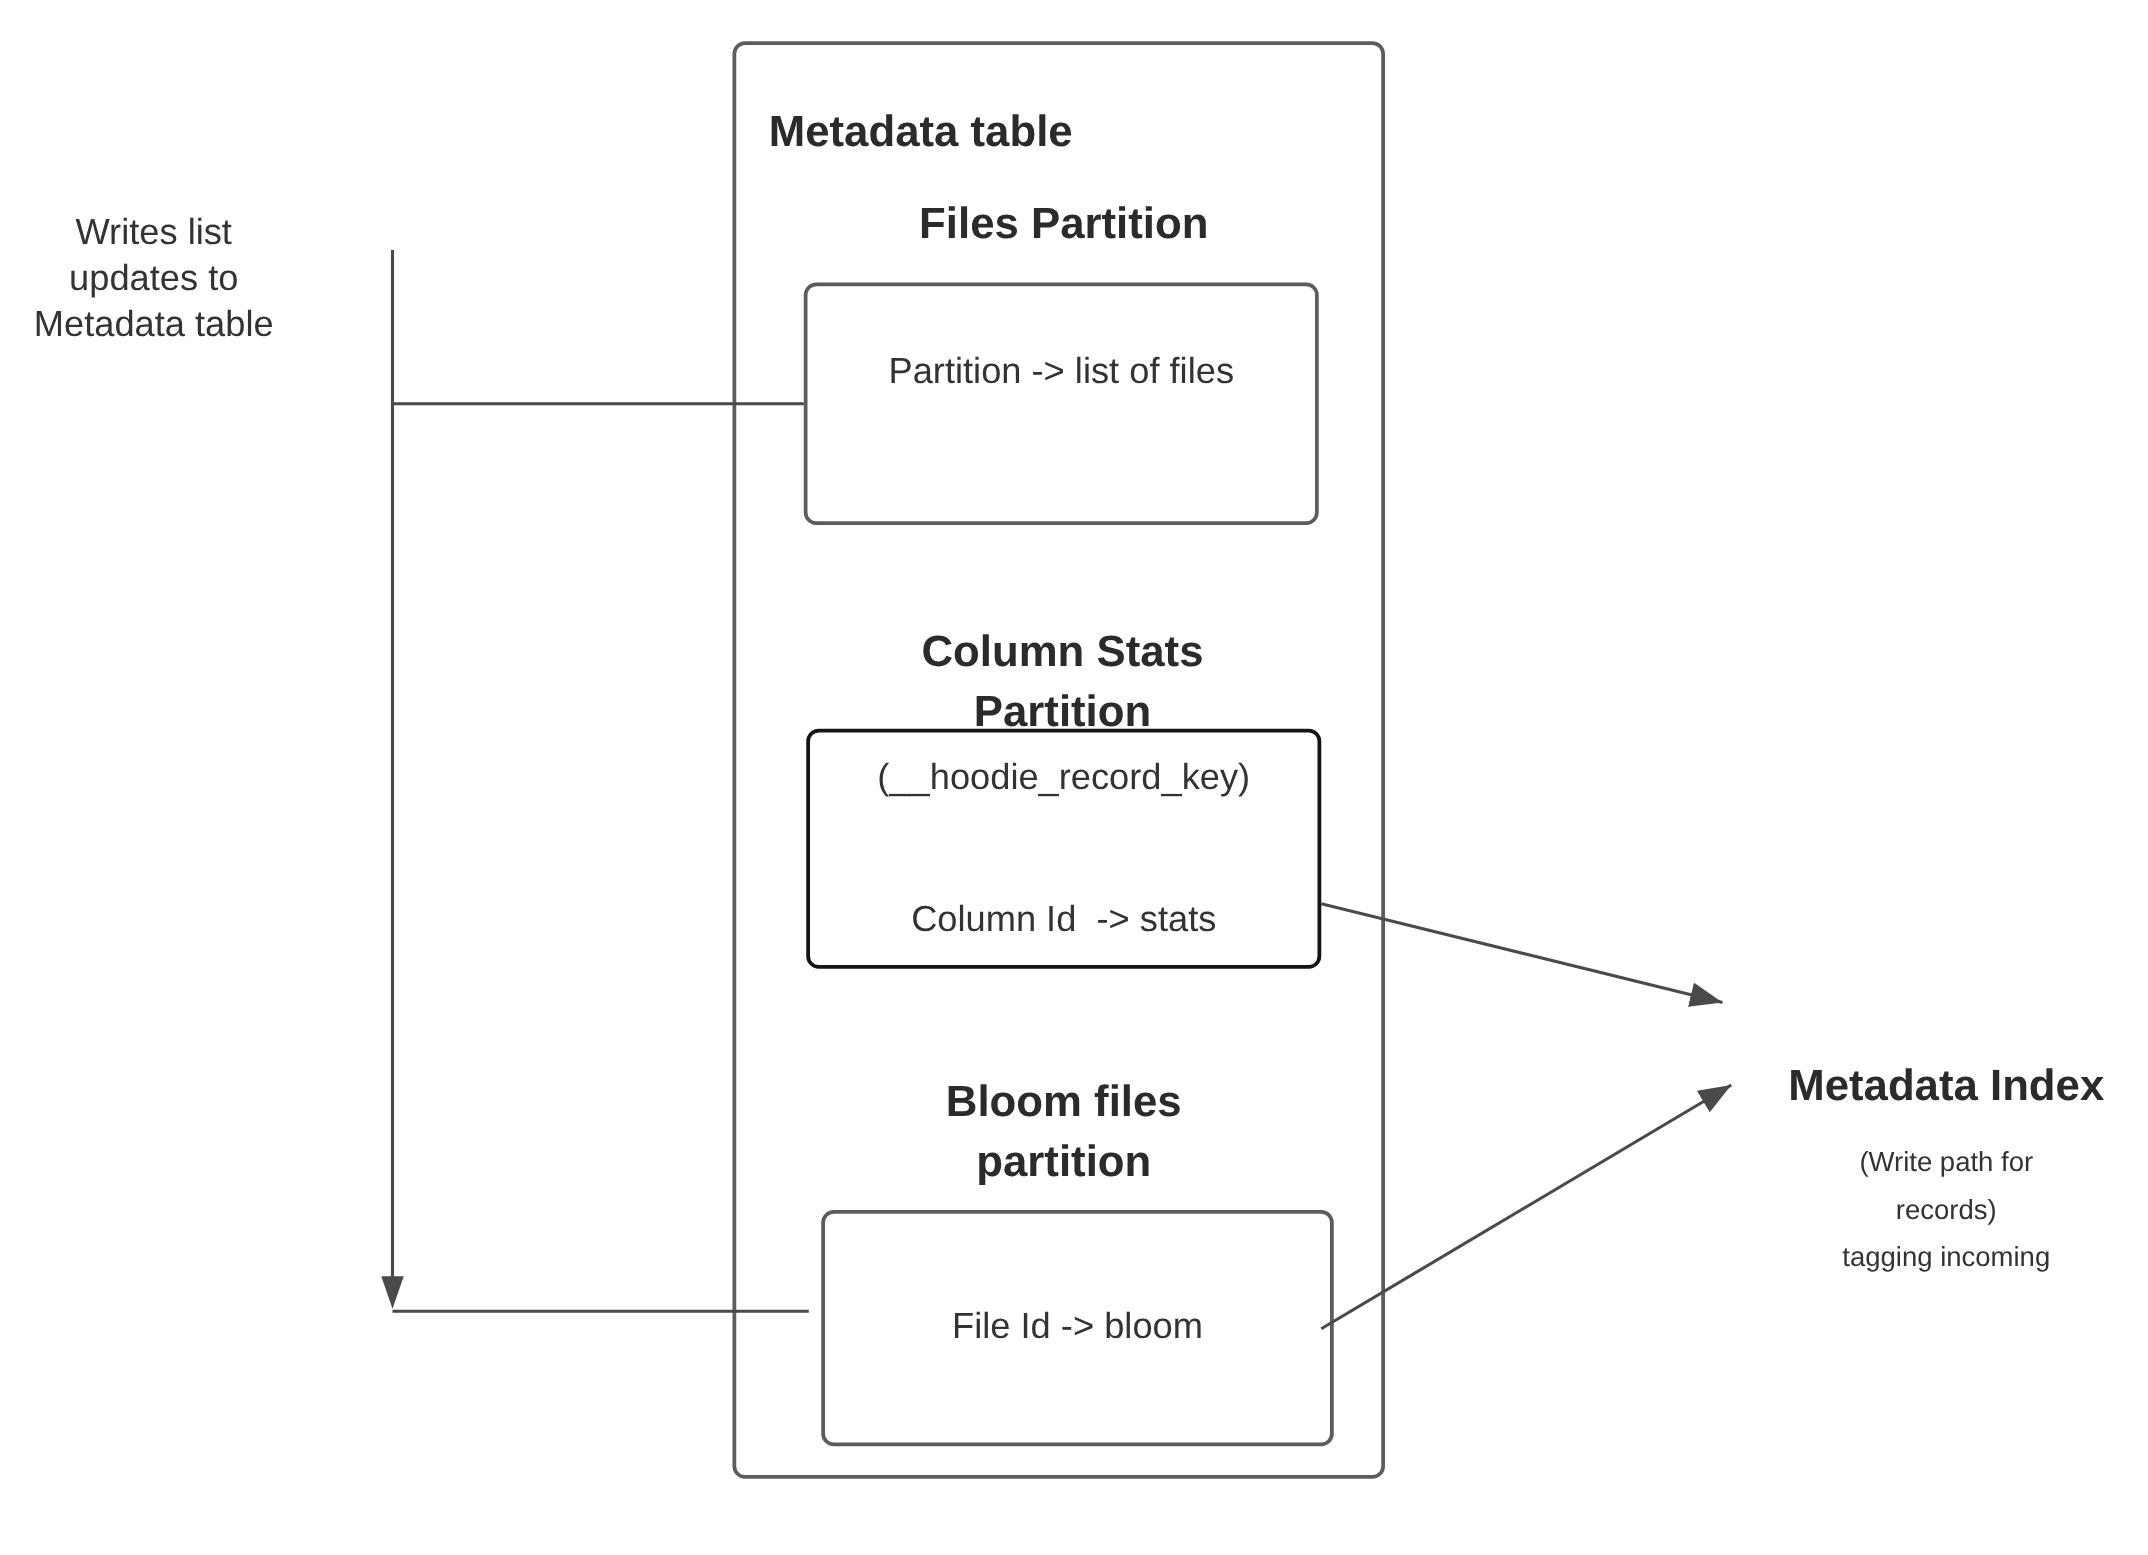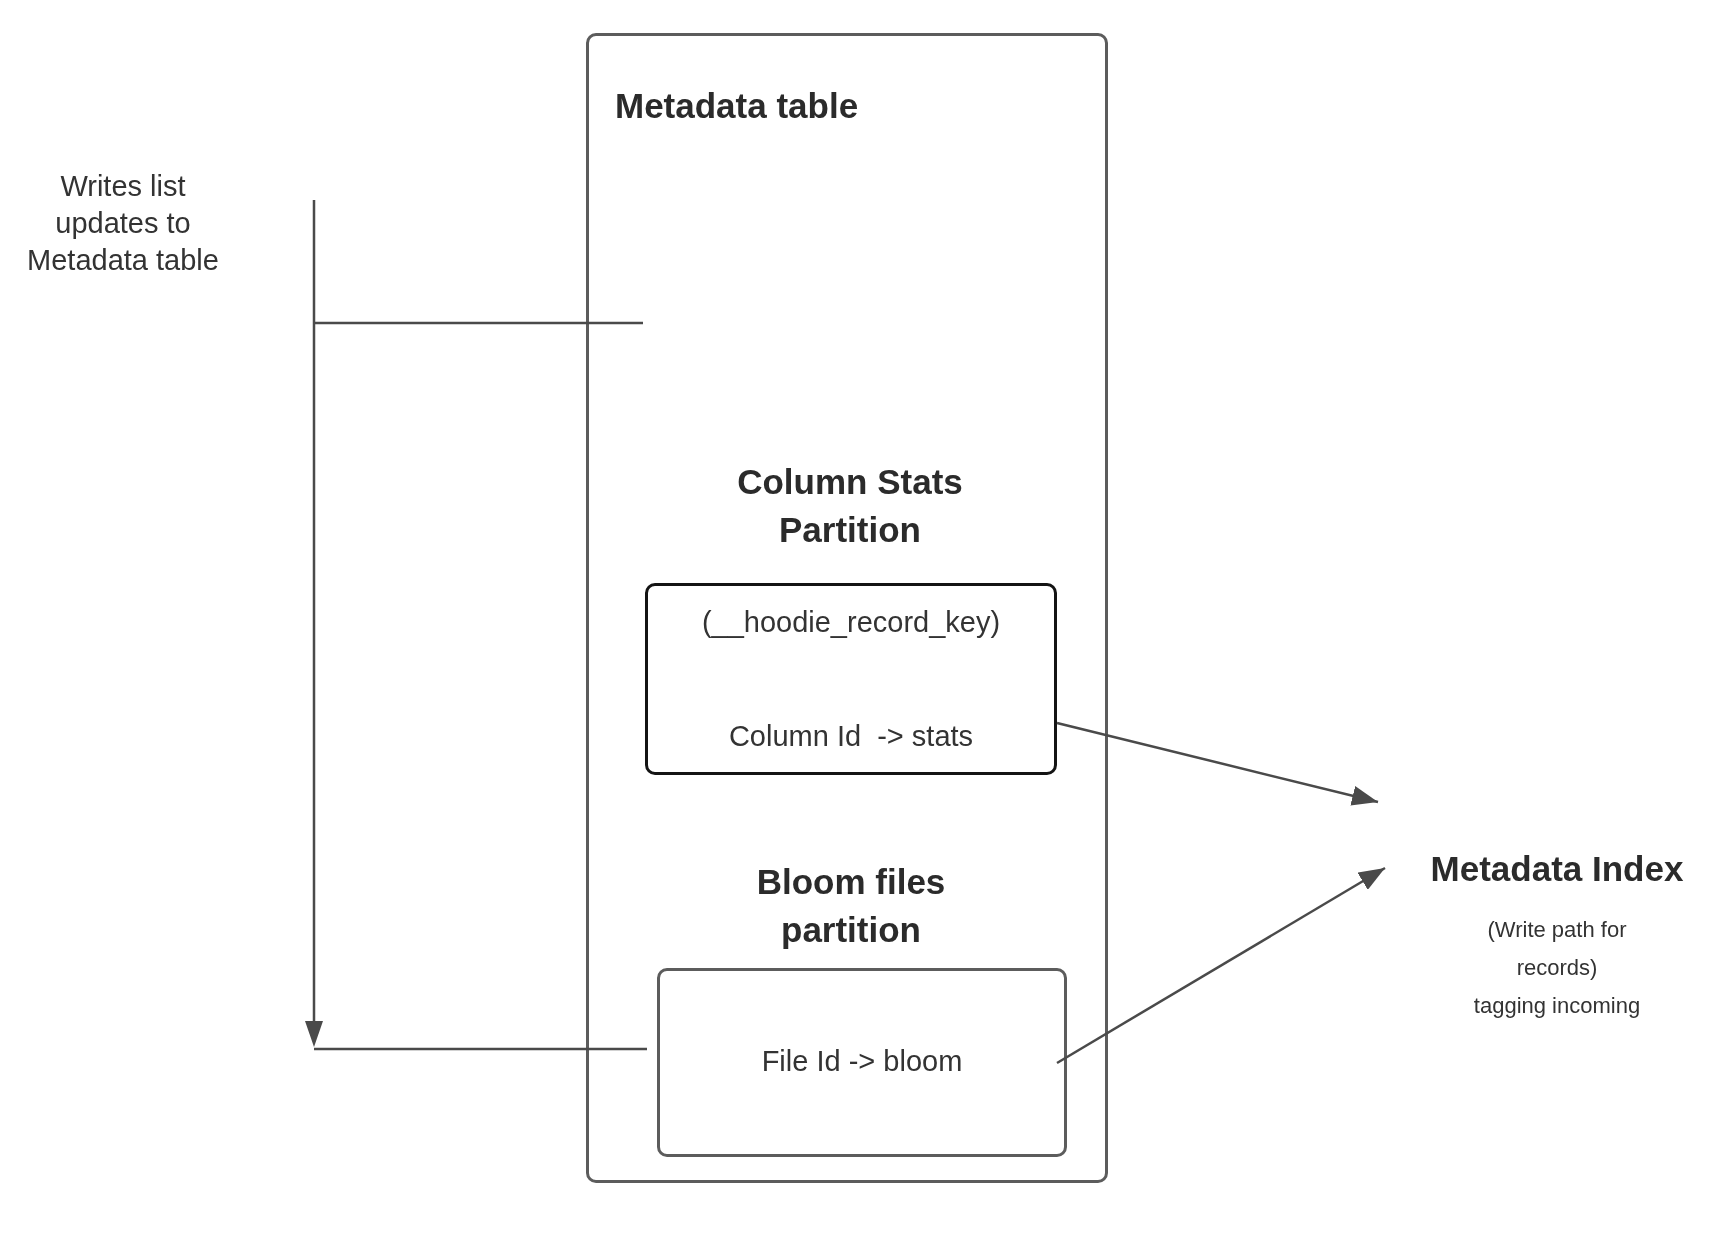--- a/index.html
+++ b/index.html
@@ -59,21 +59,21 @@
   .sec-heading {
     position: absolute;
     width: 300px;
     text-align: center;
     font-size: 35px; font-weight: bold;
     line-height: 48px;
     color: var(--heading-text);
     z-index: 2;
   }
   .sec-heading.files  { left: 701px; top: 155px; }
-  .sec-heading.stats  { left: 700px; top: 458px; }
+  .sec-heading.stats  { left: 700px; top: 498px; }
   .sec-heading.bloom  { left: 701px; top: 858px; }
 
   .inner-box {
     position: absolute;
     border: 3px solid var(--box-border);
     border-radius: 10px;
     background: transparent;
     display: flex;
     align-items: center;
     justify-content: center;
@@ -153,20 +153,28 @@
 
   <div class="note">
     <div>Writes list</div>
     <div>updates to</div>
     <div>Metadata table</div>
   </div>
 
   <div class="outer-box"></div>
   <div class="outer-title">Metadata table</div>
 
+  <div class="sec-heading files">
+    <div>Files Partition</div>
+  </div>
+  <div class="inner-box files">
+    <div class="box-text">
+      <div>Partition -&gt; list of files</div>
+    </div>
+  </div>
 
   <div class="sec-heading stats">
     <div>Column Stats</div>
     <div>Partition</div>
   </div>
   <div class="inner-box stats">
     <div class="box-text">
       <div>(__hoodie_record_key)</div>
       <div>Column Id  -&gt; stats</div>
     </div>

